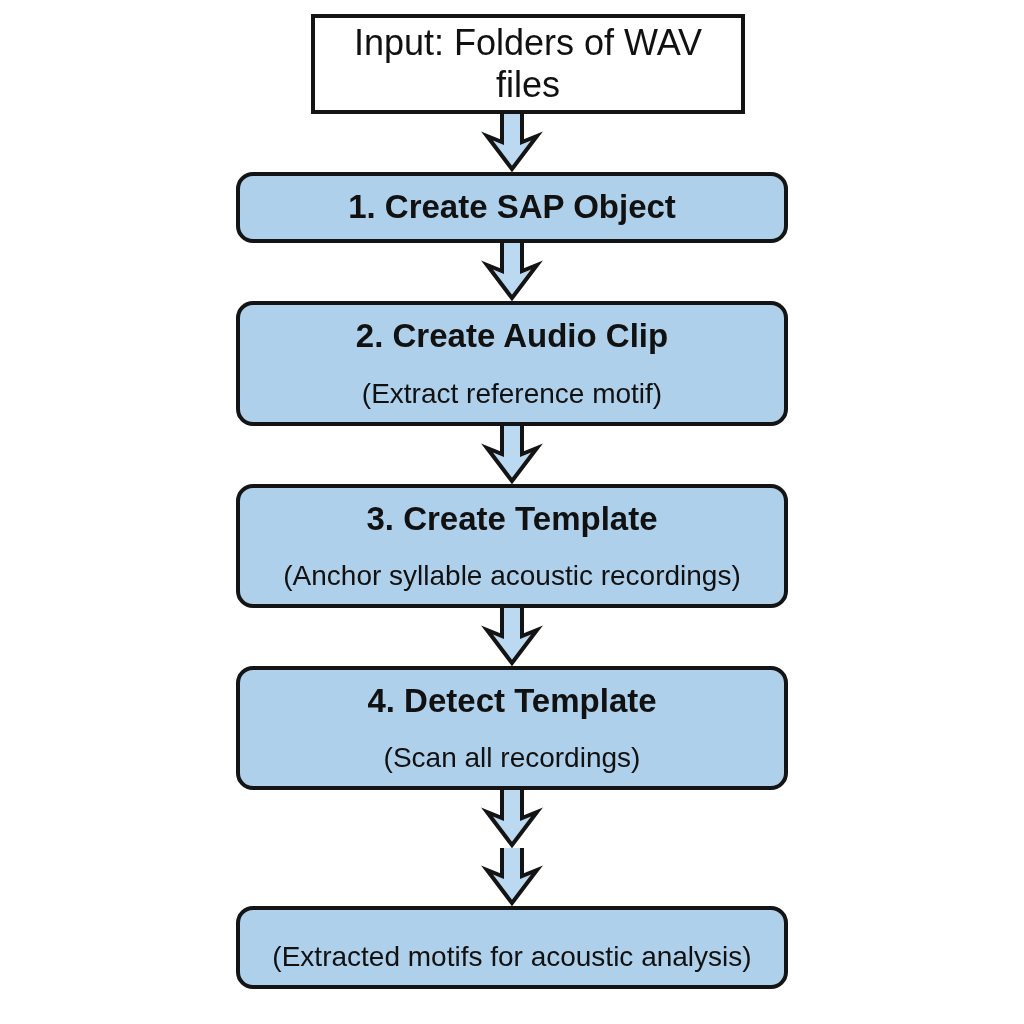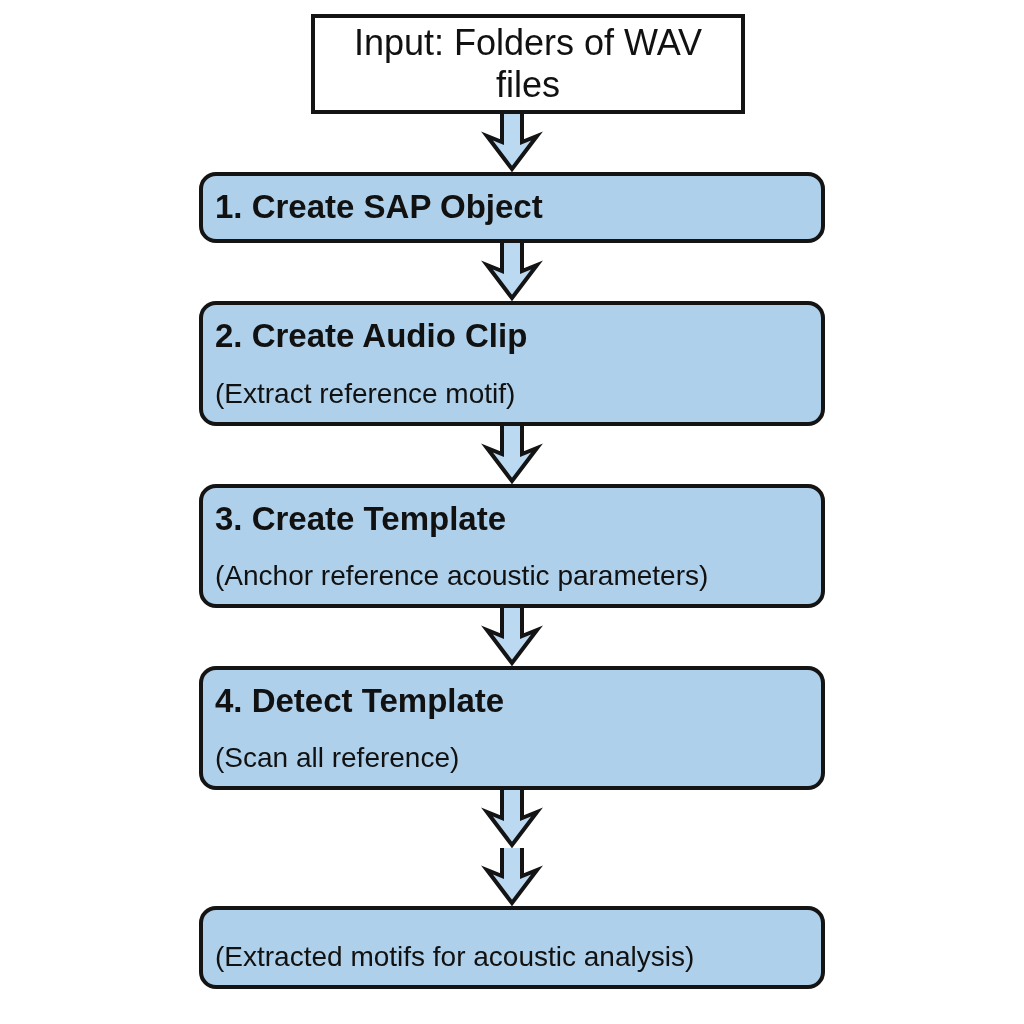--- a/index.html
+++ b/index.html
@@ -46,25 +46,25 @@
     display: block;
     flex-shrink: 0;
   }
   .arrow polygon {
     fill: var(--arrow-fill);
     stroke: var(--box-border);
     stroke-width: 4;
     stroke-linejoin: miter;
   }
   .step-box {
-    width: 626px;
+    width: 552px;
     background: var(--box-fill);
     border: 4px solid var(--box-border);
     border-radius: 17px;
-    text-align: left;
+    text-align: center;
     padding: 10px 12px 12px 12px;
     flex-shrink: 0;
   }
   .step-title {
     font-size: 33px;
     font-weight: 700;
     line-height: 1.25;
   }
   .step-subtitle {
     font-size: 28px;
@@ -100,30 +100,30 @@
     <div class="step-title">2. Create Audio Clip</div>
     <div class="step-subtitle">(Extract reference motif)</div>
   </div>
 
   <svg class="arrow" width="62" height="58" viewBox="0 0 62 58">
     <polygon points="21,-6 41,-6 41,28 56,22 31,55 6,22 21,28"></polygon>
   </svg>
 
   <div class="step-box">
     <div class="step-title">3. Create Template</div>
-    <div class="step-subtitle">(Anchor reference acoustic parameters)</div>
+    <div class="step-subtitle">(Anchor syllable acoustic recordings)</div>
   </div>
 
   <svg class="arrow" width="62" height="58" viewBox="0 0 62 58">
     <polygon points="21,-6 41,-6 41,28 56,22 31,55 6,22 21,28"></polygon>
   </svg>
 
   <div class="step-box">
     <div class="step-title">4. Detect Template</div>
-    <div class="step-subtitle">(Scan all reference)</div>
+    <div class="step-subtitle">(Scan all recordings)</div>
   </div>
 
   <svg class="arrow" width="62" height="58" viewBox="0 0 62 58">
     <polygon points="21,-6 41,-6 41,28 56,22 31,55 6,22 21,28"></polygon>
   </svg>
 
 
   <svg class="arrow" width="62" height="58" viewBox="0 0 62 58">
     <polygon points="21,-6 41,-6 41,28 56,22 31,55 6,22 21,28"></polygon>
   </svg>

